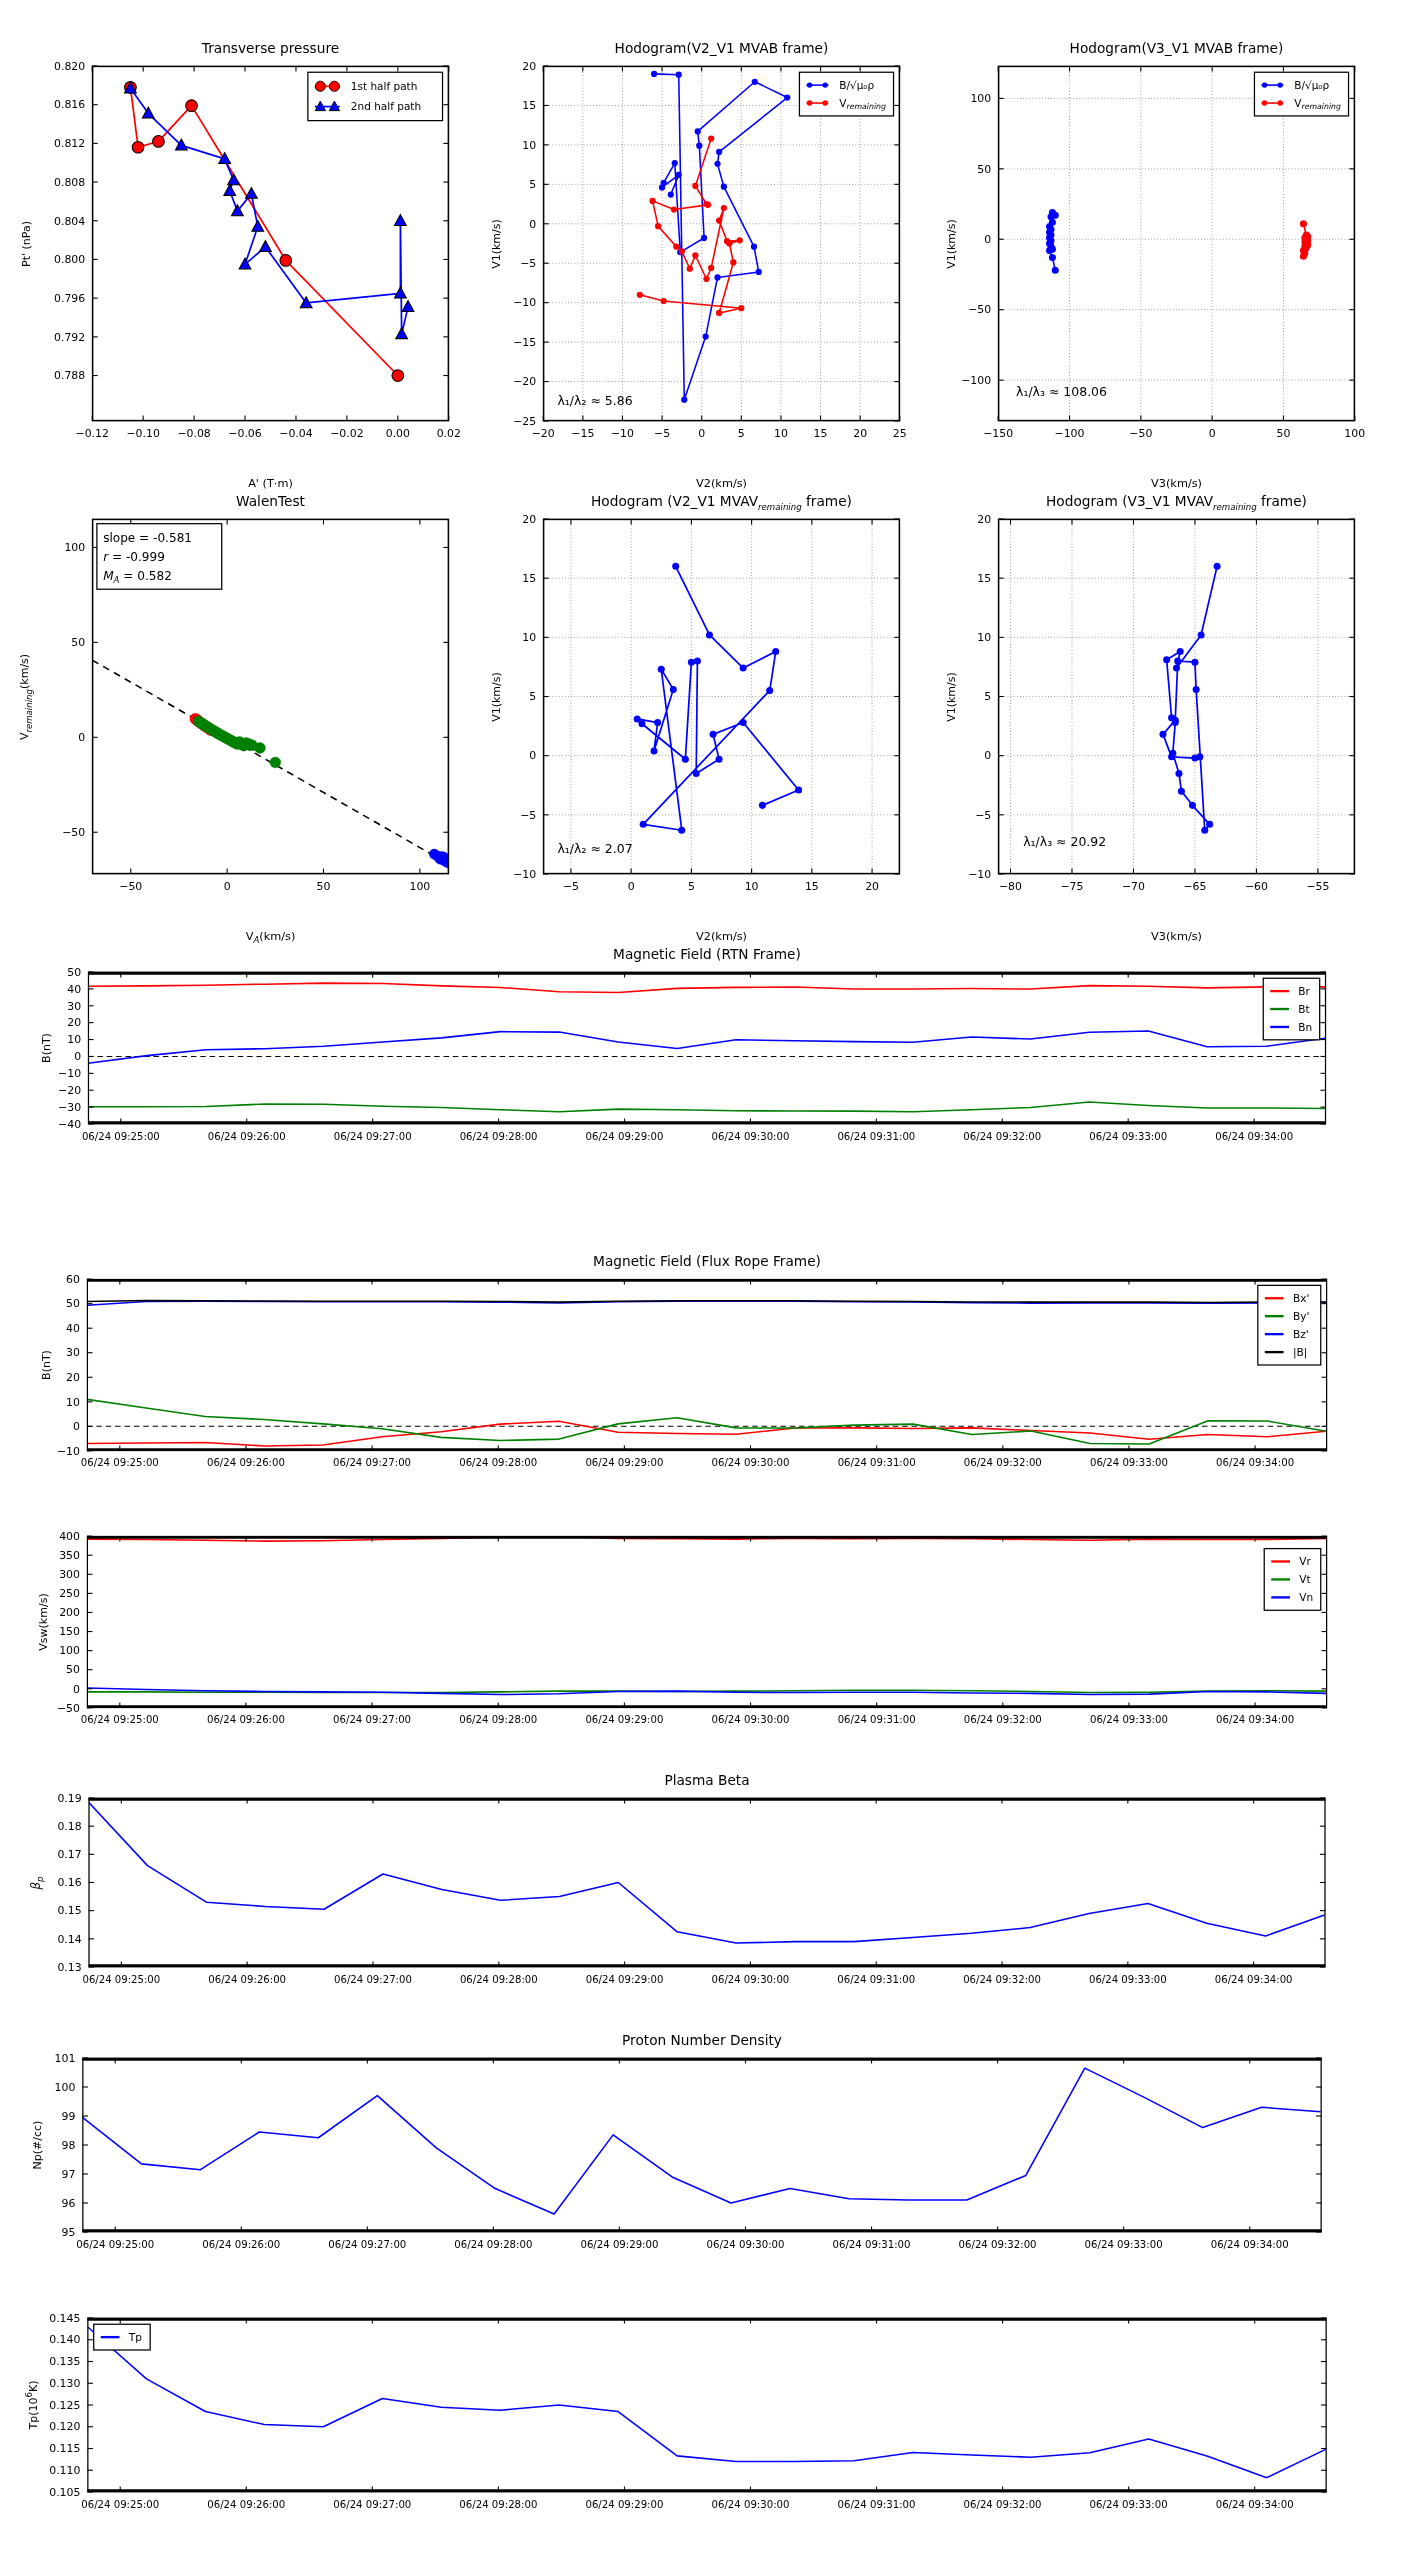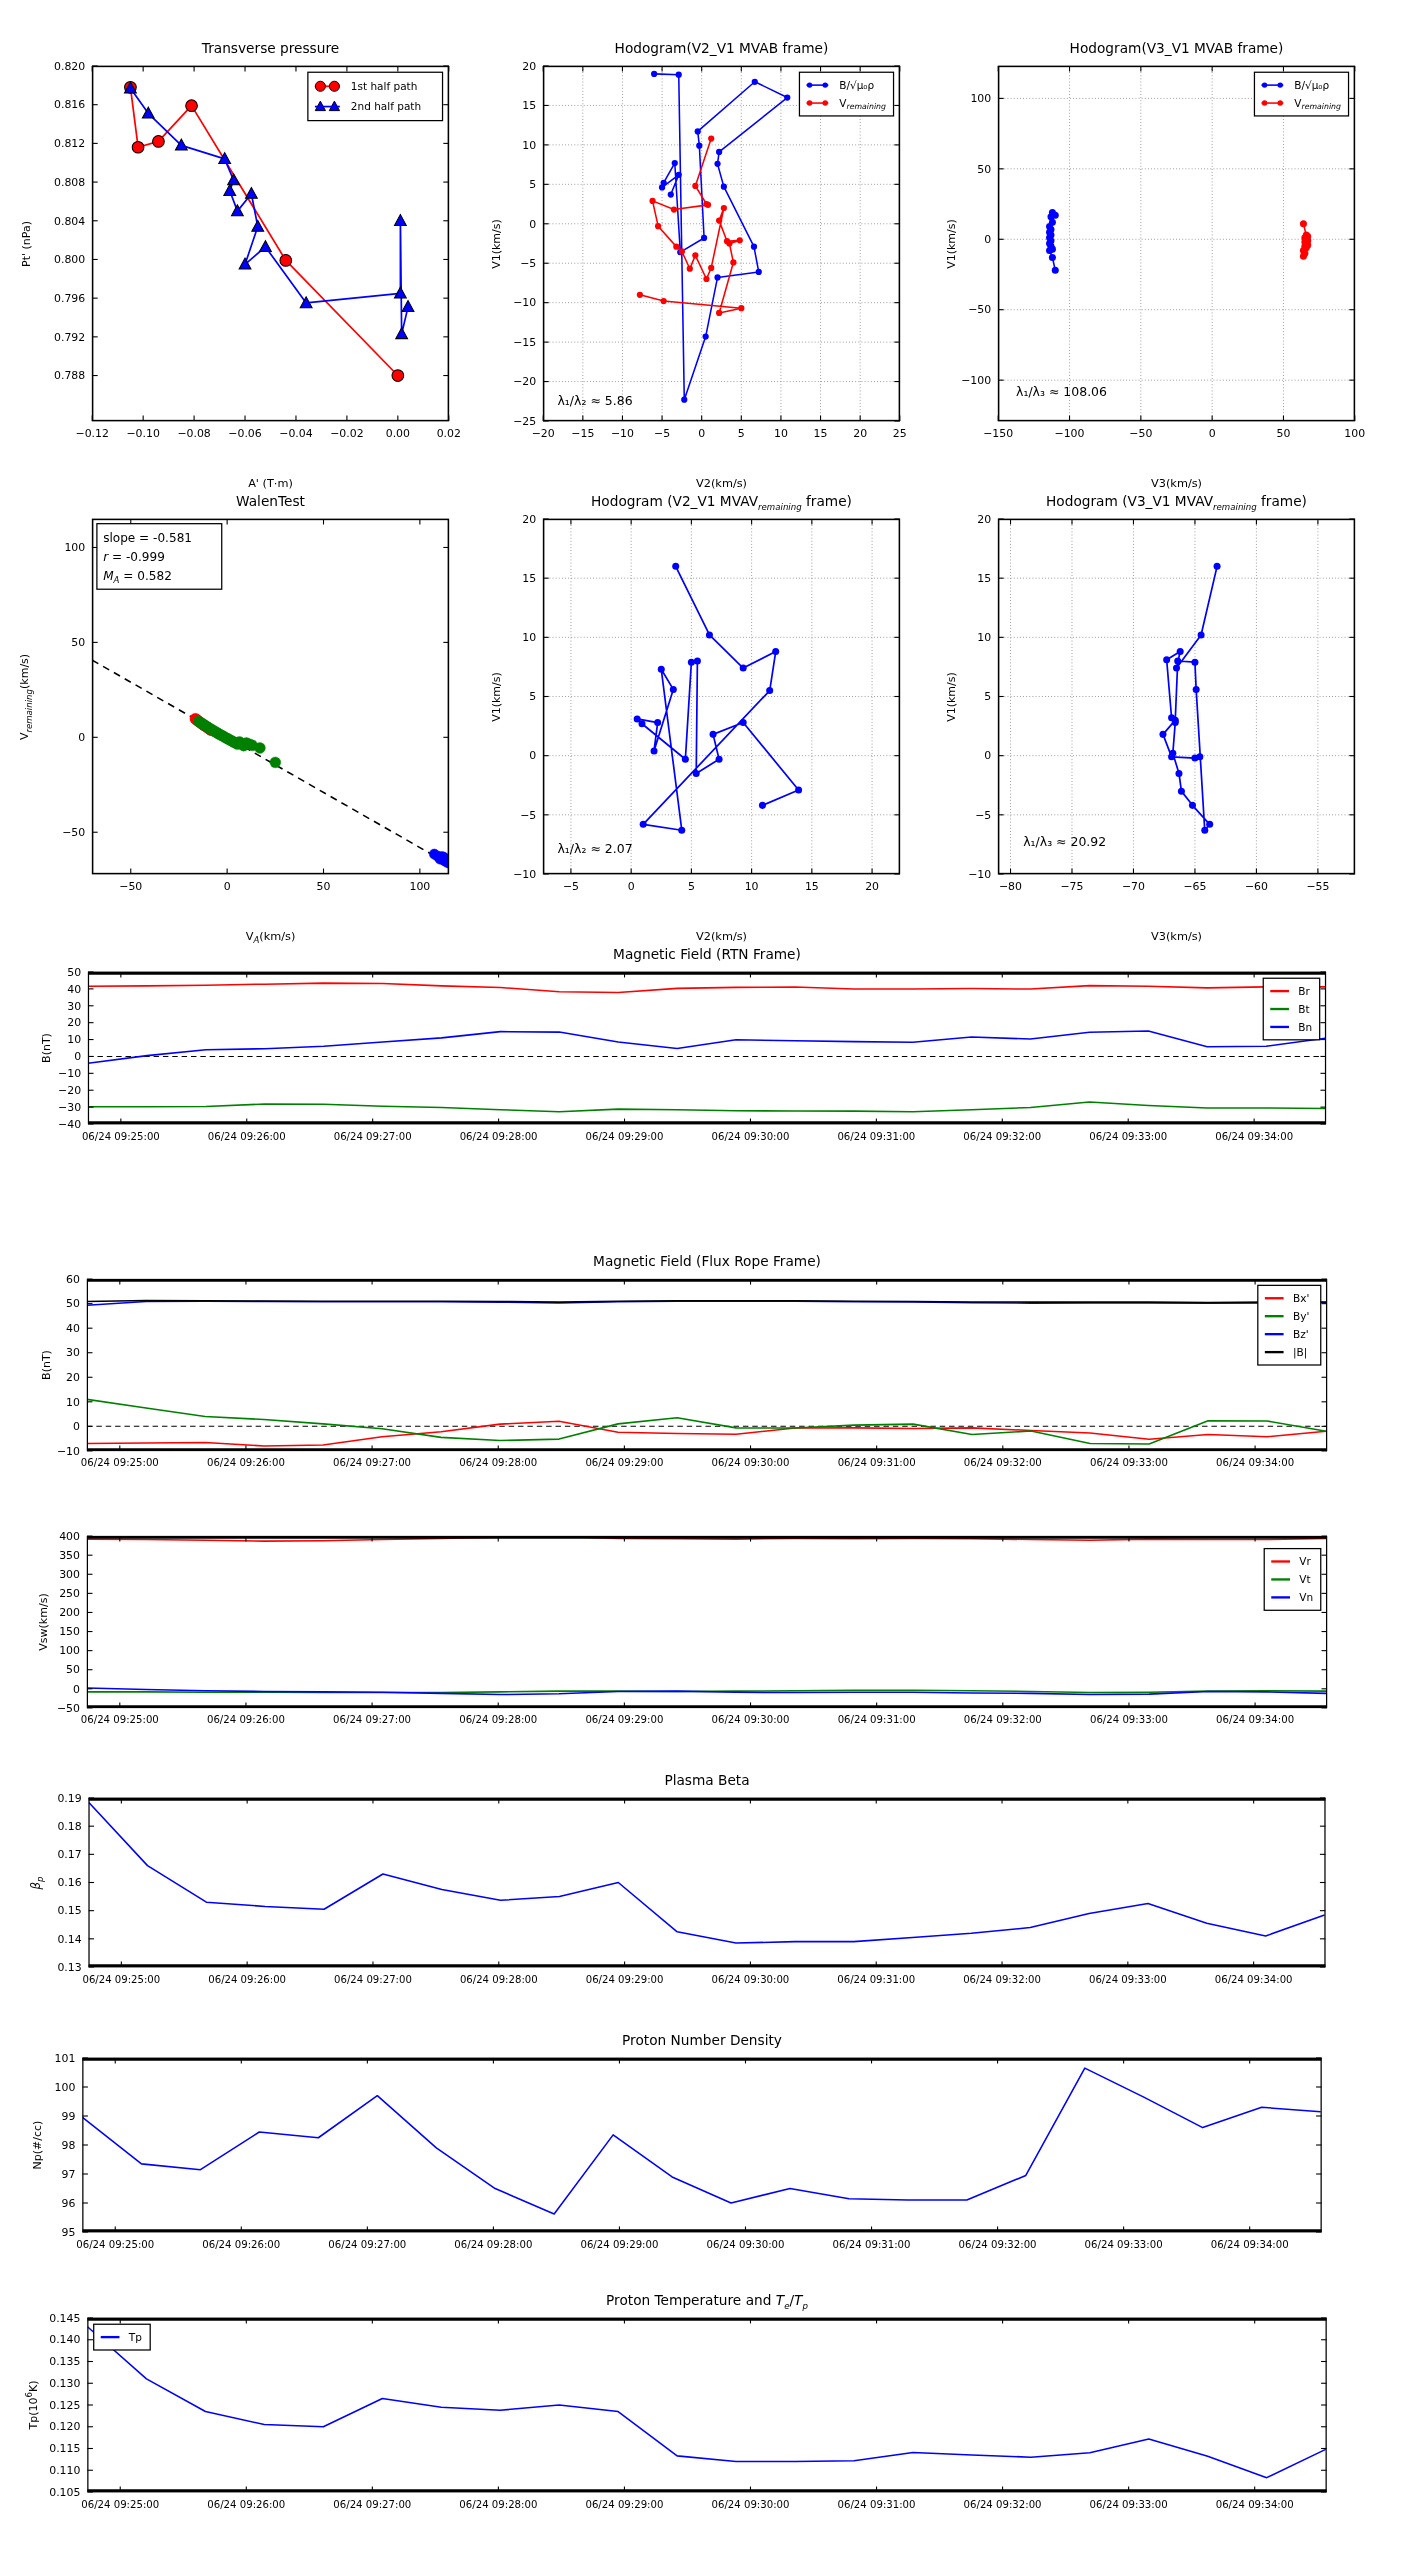--- a/index.html
+++ b/index.html
@@ -1055,21 +1055,20 @@
         <line x1="0" y1="37.16666666666666" x2="7" y2="37.16666666666666" stroke="#000" stroke-width="1.4"></line>
         <line x1="1588" y1="37.16666666666666" x2="1581" y2="37.16666666666666" stroke="#000" stroke-width="1.4"></line>
         <text x="-9" y="41.966666666666654" text-anchor="end" font-size="14">100</text>
         <line x1="0" y1="0" x2="7" y2="0" stroke="#000" stroke-width="1.4"></line>
         <line x1="1588" y1="0" x2="1581" y2="0" stroke="#000" stroke-width="1.4"></line>
         <text x="-9" y="4.8" text-anchor="end" font-size="14">101</text>
       </svg>
   </div>
 
   <div class="chart" id="chart11">
-    <div class="ctitle"><span>Proton Temperature and </span><span style="font-style: italic;">T</span><sub style="font-style: italic;">e</sub><span>/</span><span style="font-style: italic;">T</span><sub style="font-style: italic;">p</sub></div>
     <div class="ylab"><span>Tp(10</span><sup>6</sup><span>K)</span></div>
     <svg width="1240" height="174" viewBox="0 0 1588 223">
         <defs>
           <clipPath id="cp11">
             <rect x="0" y="0" width="1588" height="223"></rect>
           </clipPath>
         </defs>
         <g clip-path="url(#cp11)">
           <polyline points="0.0,11.2 75.6,78.0 151.2,119.9 226.6,136.6 302.3,139.4 377.9,103.1 453.5,114.3 528.9,118.2 604.5,111.5 680.1,119.9 755.7,176.7 831.2,184.0 906.8,184.0 982.4,182.9 1058.0,172.3 1133.4,175.6 1209.0,178.4 1284.6,172.8 1360.2,155.0 1435.7,177.3 1511.3,204.6 1586.9,168.4" fill="none" stroke="#0000ff" stroke-width="2" stroke-linejoin="round"></polyline>
         </g>

